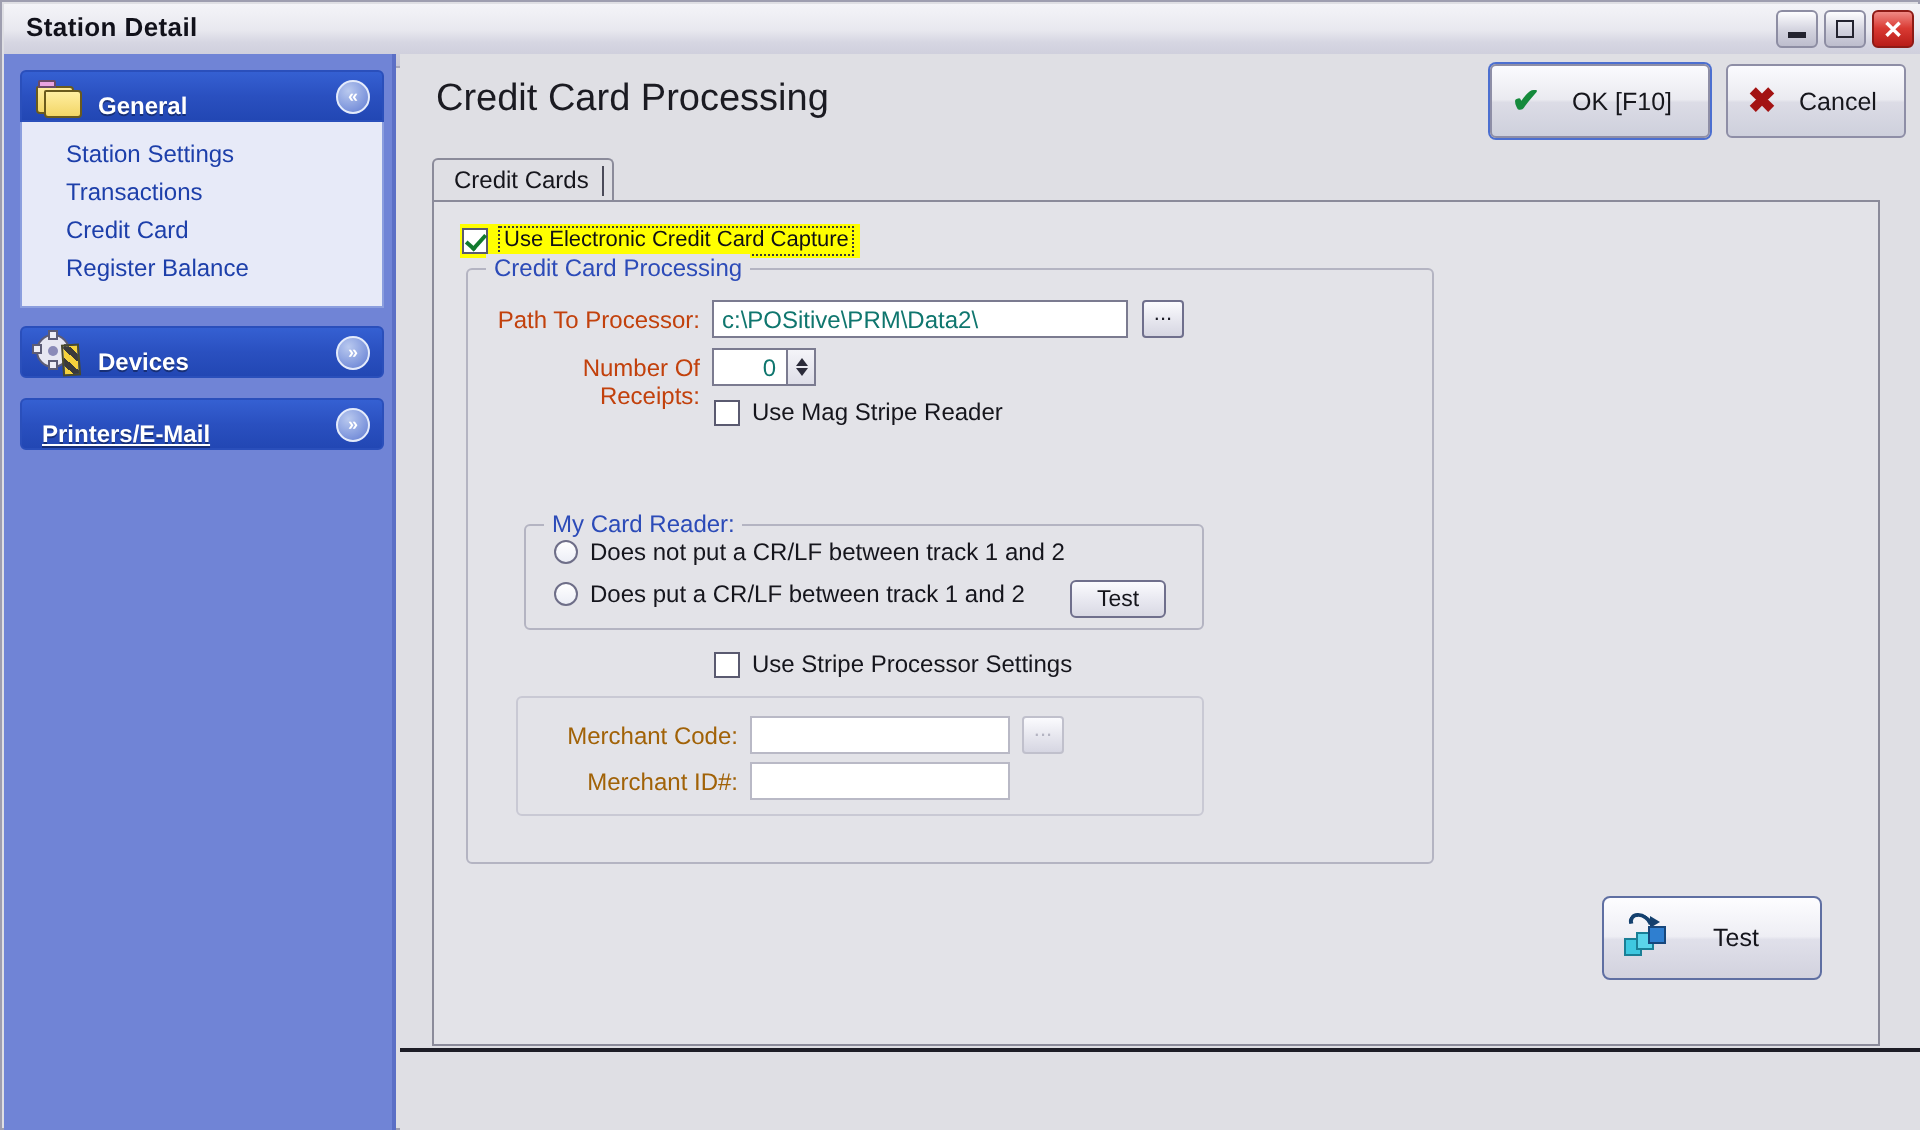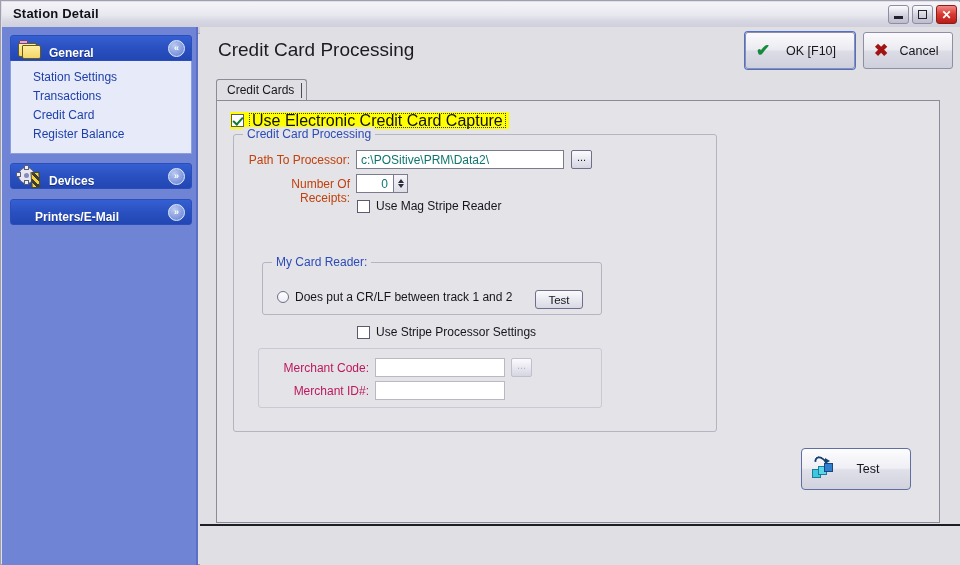--- a/index.html
+++ b/index.html
@@ -81,21 +81,21 @@
     border: 1px solid #2a4fbb;
     border-radius: 3px 3px 0 0;
     color: #ffffff;
     font-size: 12px;
     font-weight: bold;
     display: flex;
     align-items: flex-end;
   }
   .nav-header.collapsed { border-radius: 3px; }
   .nav-header .nav-label { margin-left: 38px; text-shadow: 0 1px 0 rgba(0,0,0,.35); }
-  .nav-header.noicon .nav-label { margin-left: 24px; }
+  .nav-header.noicon .nav-label { margin-left: 10px; text-decoration: underline; }
   .chev {
     position: absolute; right: 6px; top: 4px;
     width: 17px; height: 17px;
     border-radius: 50%;
     background: radial-gradient(circle at 35% 30%, #b9c9ef, #7b93db 70%, #5d79cc);
     border: 1px solid #e4ebfb;
     color: #ffffff;
     font-size: 9px;
     display: flex; align-items: center; justify-content: center;
     line-height: 1;
@@ -250,21 +250,21 @@
   .cb.checked::after {
     content: "";
     position: absolute;
     left: 3px; top: 0px;
     width: 4px; height: 8px;
     border: solid #117a2e;
     border-width: 0 2px 2px 0;
     transform: rotate(42deg);
   }
   #use-ecc-label {
-    font-size: 16px; color: #101016;
+    font-size: 11px; color: #101016;
     margin-left: 5px;
     border: 1px dotted #3a3a3a;
     padding: 0 2px;
     line-height: 13px;
   }
 
   
   .groupbox {
     position: absolute;
     border: 1px solid #b4b4c2;
@@ -284,21 +284,21 @@
   #grp-merchant { left: 24px; top: 213px; width: 344px; height: 60px; }
   #grp-merchant { border-color: #c9c9d4; }
 
   
   .fld-label {
     position: absolute;
     font-size: 12px;
     color: #c2410c;
     text-align: right;
   }
-  .fld-label.dis { color: #be185d; }
+  .fld-label.dis { color: #a16207; }
   .txtbox {
     position: absolute;
     background: #ffffff;
     border: 1px solid #7b7b90;
     font-size: 12px;
     color: #0f766e;
     padding: 2px 4px 0 4px;
     height: 19px;
     line-height: 15px;
   }
@@ -516,20 +516,24 @@
           <i class="dn"></i>
         </div>
 
         <div class="cbrow" style="left:123px; top:64px;">
           <span class="cb"></span>
           <span class="lbl">Use Mag Stripe Reader</span>
         </div>
 
         <div class="groupbox" id="grp-reader">
           <div class="group-title">My Card Reader:</div>
+          <div class="radio-row" style="left:14px; top:6px;">
+            <span class="rb"></span>
+            <span class="lbl">Does not put a CR/LF between track 1 and 2</span>
+          </div>
           <div class="radio-row" style="left:14px; top:27px;text-align:center;">
             <span class="rb"></span>
             <span class="lbl">Does put a CR/LF between track 1 and 2</span>
           </div>
           <div id="reader-test-btn">Test</div>
         </div>
 
         <div class="cbrow" style="left:123px; top:190px;">
           <span class="cb"></span>
           <span class="lbl">Use Stripe Processor Settings</span>

